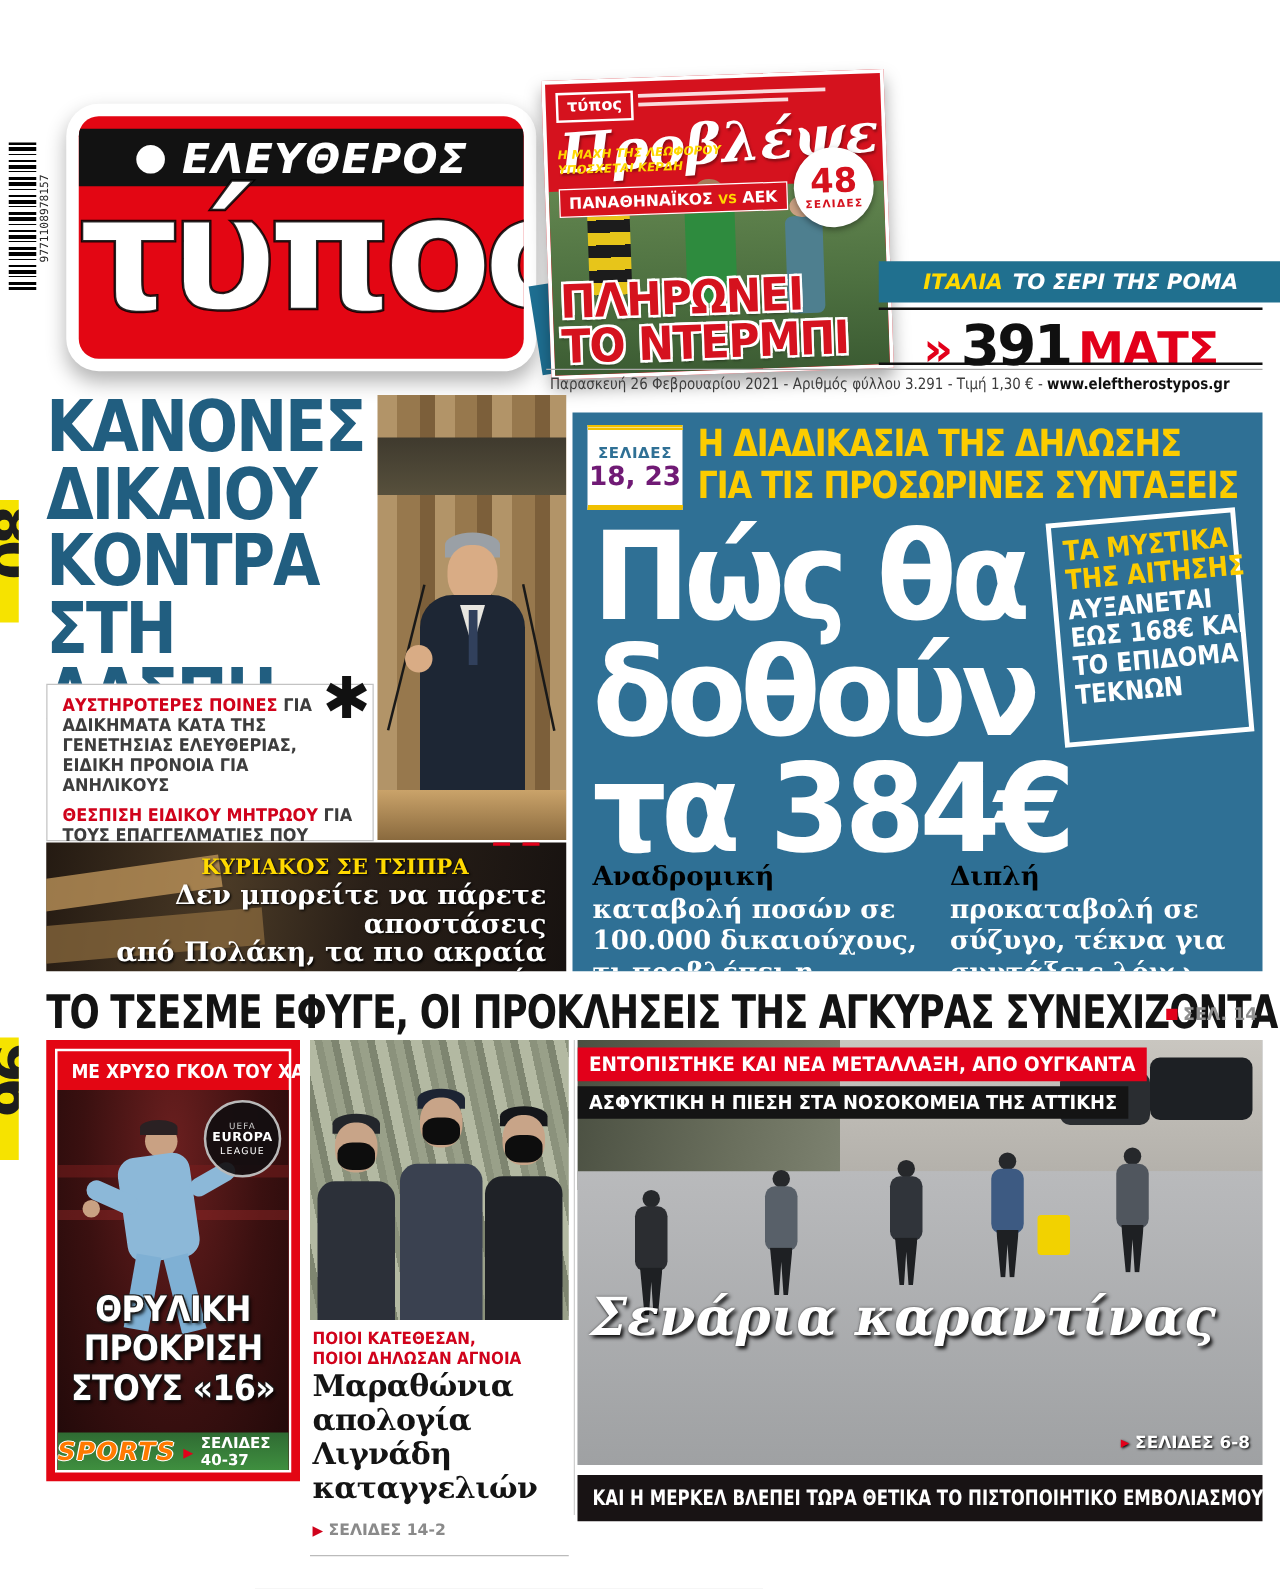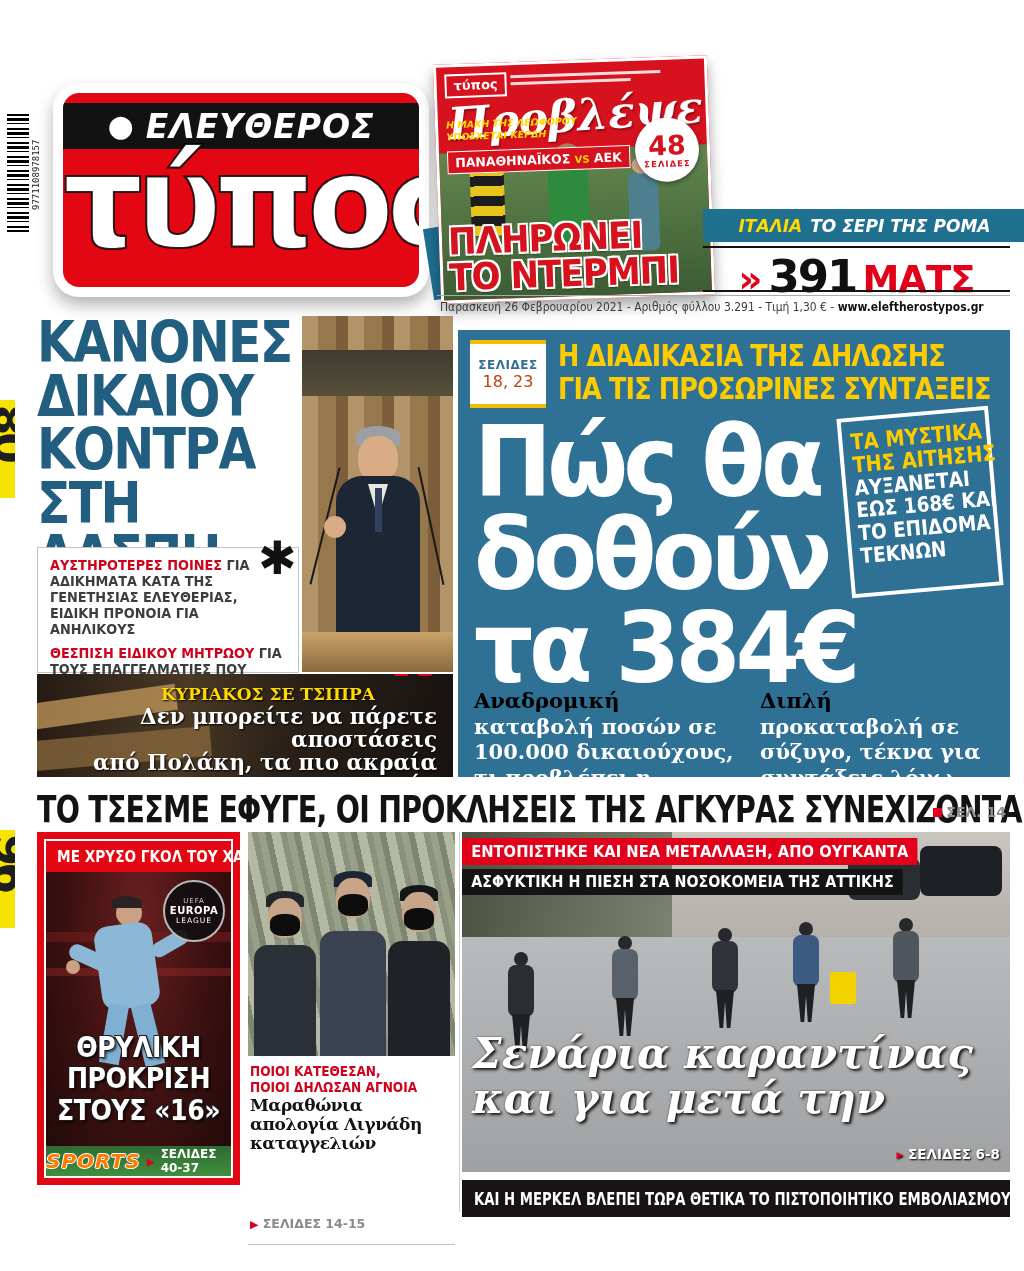--- a/index.html
+++ b/index.html
@@ -111,21 +111,21 @@
               font-family:"DejaVu Serif","Liberation Serif",serif;font-size:21.5px;font-weight:bold;
               line-height:1.06;text-shadow:1px 1px 2px #000;}
 
   
   #bluepanel{left:458px;top:330px;width:552px;height:447px;background:#2f7095;overflow:hidden;}
   #ms-pages{position:absolute;left:12px;top:10px;width:76px;height:64px;background:#fff;
             border-top:2px solid #f0c000;border-bottom:2px solid #f0c000;
             box-shadow:inset 0 6px 0 -4px #f0c000,inset 0 -6px 0 -4px #f0c000;
             display:flex;flex-direction:column;align-items:center;justify-content:center;}
   #ms-pages .l{color:#2f7095;font-size:12px;font-weight:bold;letter-spacing:.5px;}
-  #ms-pages .n{color:#c2410c;font-size:16px;font-weight:normal;}
+  #ms-pages .n{color:#701a75;font-size:21px;font-weight:bold;}
   #ms-kicker{position:absolute;left:100px;top:9px;color:#fccc00;font-size:30px;font-weight:bold;
              line-height:1.1;letter-spacing:-1px;white-space:nowrap;transform:scaleX(.85);transform-origin:0 0;}
   #ms-head{position:absolute;left:16px;top:86px;color:#fff;font-size:98px;font-weight:bold;
            line-height:.95;letter-spacing:-5px;transform:scaleX(.95);transform-origin:0 0;}
   #sticker{position:absolute;right:14px;top:82px;width:152px;height:180px;border:4px solid #fff;
            transform:rotate(-5deg);padding:10px 8px;box-sizing:border-box;}
   #sticker .y{color:#fccc00;font-size:22px;font-weight:bold;line-height:1.04;white-space:nowrap;transform:scaleX(.88);transform-origin:0 50%;}
   #sticker .w{color:#fff;font-size:21px;font-weight:bold;line-height:1.08;white-space:nowrap;transform:scaleX(.88);transform-origin:0 50%;}
   .subdeck{position:absolute;top:358px;color:#fff;font-family:"DejaVu Serif","Liberation Serif",serif;
            font-size:21px;font-weight:bold;line-height:1.22;}
@@ -165,21 +165,21 @@
   #lg-photo{left:248px;top:832px;width:207px;height:224px;overflow:hidden;
     background:repeating-linear-gradient(78deg,#99a089 0 7px,#7e8570 7px 13px,#b3b9a2 13px 22px,#8b927c 22px 28px);}
   .lgman{position:absolute;}
   .lg-body{position:absolute;left:0;bottom:0;width:100%;height:70%;border-radius:14px 14px 0 0;}
   .lg-head{position:absolute;left:50%;transform:translateX(-50%);top:0;width:34px;height:40px;border-radius:45%;background:#c8a488;}
   .lg-mask{position:absolute;left:50%;transform:translateX(-50%);top:16px;width:30px;height:22px;border-radius:40%;background:#0d0d0d;}
   .lg-cap{position:absolute;left:50%;transform:translateX(-50%);top:-7px;width:38px;height:16px;border-radius:50% 50% 0 0;}
   #lg-kicker{left:250px;top:1063px;color:#d0021b;font-size:13.5px;font-weight:bold;line-height:1.2;
              transform:scaleX(.9);transform-origin:0 0;white-space:nowrap;}
   #lg-head{left:250px;top:1096px;width:210px;color:#141414;font-family:"DejaVu Serif","Liberation Serif",serif;
-           font-size:17px;font-weight:bold;line-height:1.12;letter-spacing:-.5px;}
+           font-size:24px;font-weight:bold;line-height:1.12;letter-spacing:-.5px;}
   #lg-pages{left:250px;top:1216px;color:#8a8a8a;font-size:12.5px;font-weight:bold;}
   #lg-rule{left:248px;top:1244px;width:207px;height:1px;background:#bbb;}
   #lg-vrule{left:459px;top:832px;width:1px;height:380px;background:#cfcfcf;}
 
   
   #street{left:462px;top:832px;width:548px;height:340px;overflow:hidden;background:#b5b7b9;}
   #st-trees{position:absolute;left:0;top:0;width:210px;height:120px;
             background:linear-gradient(100deg,#4a4f41,#6a6f5d 60%,#7d8270);}
   #st-wall{position:absolute;left:210px;top:0;right:0;height:105px;background:linear-gradient(#c9c6c0,#b4b1ab);}
   #st-road{position:absolute;left:0;top:105px;right:0;bottom:0;background:linear-gradient(#b9babc,#9fa1a3);}
@@ -404,21 +404,21 @@
   </div>
   <div class="ab" id="lg-kicker">
     <div>ΠΟΙΟΙ ΚΑΤΕΘΕΣΑΝ,</div>
     <div>ΠΟΙΟΙ ΔΗΛΩΣΑΝ ΑΓΝΟΙΑ</div>
   </div>
   <div class="ab" id="lg-head">
     <div>Μαραθώνια</div>
     <div>απολογία Λιγνάδη</div>
     <div>καταγγελιών</div>
   </div>
-  <div class="ab" id="lg-pages"><span class="redarrow">▶</span> <span>ΣΕΛΙΔΕΣ 14-15</span></div>
+  <div class="ab" id="lg-pages"><span class="redarrow">▶</span> <span>ΣΕΛΙΔΕΣ 14-2</span></div>
   <div class="ab" id="lg-rule"></div>
   <div class="ab" id="lg-vrule"></div>
 
   <div class="ab" id="street">
     <div id="st-trees"></div>
     <div id="st-wall"></div>
     <div id="st-road"></div>
     <div class="car" style="right:90px;top:26px;width:72px;height:42px;background:#2a2d31;"></div>
     <div class="car" style="right:8px;top:14px;width:82px;height:50px;background:#1d2024;"></div>
     <div class="ped" style="left:46px;top:120px;width:26px;height:104px;">
@@ -444,21 +444,20 @@
     <div class="ped" style="left:430px;top:86px;width:28px;height:112px;">
       <div class="head"></div>
         <div class="body" style="background:#50565e;"></div>
         <div class="legs"></div>
     </div>
     <div id="st-bag" style="left:368px;top:140px;width:26px;height:32px;"></div>
     <div id="st-kicker1">ΕΝΤΟΠΙΣΤΗΚΕ ΚΑΙ ΝΕΑ ΜΕΤΑΛΛΑΞΗ, ΑΠΟ ΟΥΓΚΑΝΤΑ</div>
     <div id="st-kicker2">ΑΣΦΥΚΤΙΚΗ Η ΠΙΕΣΗ ΣΤΑ ΝΟΣΟΚΟΜΕΙΑ ΤΗΣ ΑΤΤΙΚΗΣ</div>
     <div id="st-head">
       <div>Σενάρια καραντίνας</div>
-      <div>και για μετά την</div>
     </div>
     <div id="st-pages"><span class="redtri">▸</span> <span>ΣΕΛΙΔΕΣ 6-8</span></div>
   </div>
 
   <div class="ab" id="merkel">
     <span class="h">ΚΑΙ Η ΜΕΡΚΕΛ ΒΛΕΠΕΙ ΤΩΡΑ ΘΕΤΙΚΑ ΤΟ ΠΙΣΤΟΠΟΙΗΤΙΚΟ ΕΜΒΟΛΙΑΣΜΟΥ</span>
 
   </div>
 
 </div>

